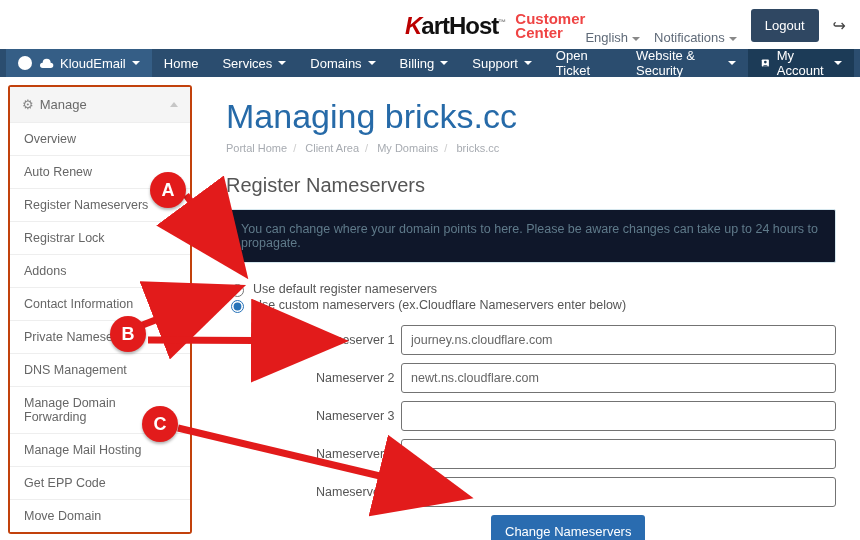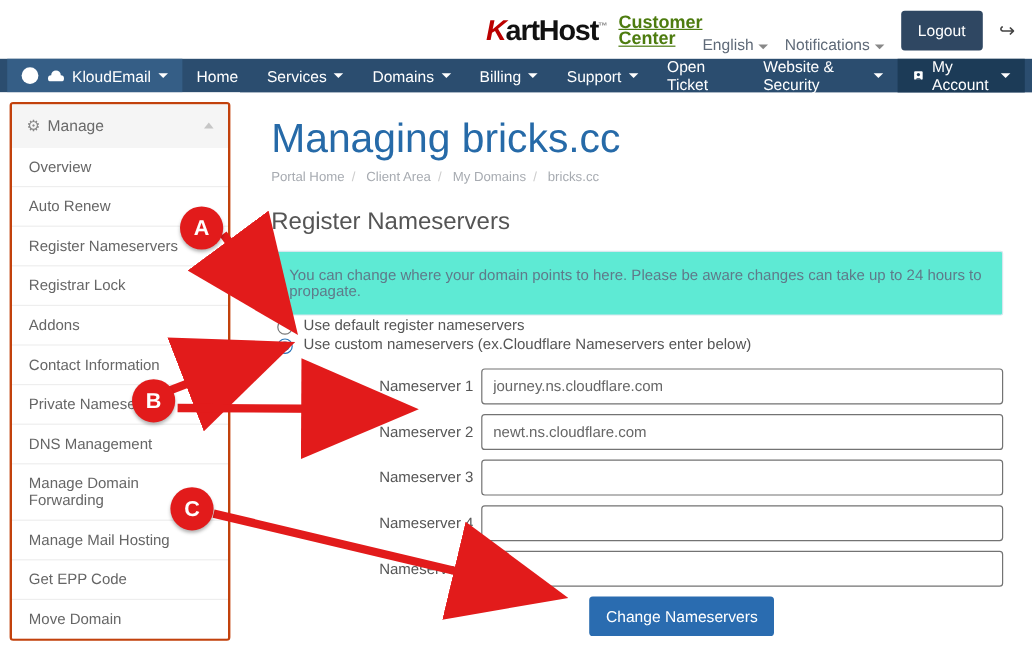--- a/index.html
+++ b/index.html
@@ -1,21 +1,21 @@
 <!DOCTYPE html>
 <html><head>
 <meta charset="utf-8">
 <style>
   body { margin:0; font-family:Arial,Helvetica,sans-serif; font-size:13px; color:#333; background:#fff; width:860px; }
   
   .topbar { display:flex; align-items:center; justify-content:flex-end; padding:6px 14px 4px 14px; }
   .brand { display:flex; align-items:center; gap:6px; }
   .brand .logo { font-size:24px; font-weight:700; color:#111; letter-spacing:-1px; }
   .brand .logo .k { color:#b00; font-style:italic; }
-  .brand .tagline { font-size:15px; font-weight:700; color:#4d7c0f; line-height:14px; margin-left:4px;text-decoration:underline; }
+  .brand .tagline { font-size:15px; font-weight:700; color:#ef4444; line-height:14px; margin-left:4px; }
   .top-right { display:flex; align-items:center; gap:14px; color:#5f6a78; font-size:13px; }
   .top-link { cursor:pointer;margin-top:24px; }
   .caret { display:inline-block; width:0;height:0;border-left:4px solid transparent;border-right:4px solid transparent;border-top:4px solid #888; margin-left:4px; vertical-align:middle;}
   .btn-logout { background:#2f4762; color:#fff; padding:9px 14px; border-radius:3px; cursor:pointer; font-size:13px; }
   
   .navbar { background:#2b4d6f; display:flex; align-items:center; height:28px; padding:0 6px; color:#fff; font-size:13px; }
   .nav-item { padding:0 12px; cursor:pointer; display:flex; align-items:center; height:100%; }
   .nav-item.primary { background:#355e86; }
   .nav-item .caret-w { display:inline-block; width:0;height:0;border-left:4px solid transparent;border-right:4px solid transparent;border-top:4px solid #fff; margin-left:6px;}
   .nav-item.primary::before { content:""; display:inline-block; width:14px; height:14px; margin-right:6px; background:#fff; border-radius:50%; mask:none; }
@@ -29,21 +29,21 @@
   .panel { border:2px solid #c2410c; border-radius:3px; margin-bottom:10px; }
   .panel-head { background:#f5f5f5; padding:10px 12px; color:#6a6a6a; display:flex; align-items:center; justify-content:space-between; cursor:pointer;}
   .panel-head .hicon { margin-right:6px; color:#888; }
   .chev-up { width:0;height:0;border-left:4px solid transparent;border-right:4px solid transparent;border-bottom:5px solid #c6c6c6; }
   .panel-item { padding:9px 14px; color:#666; border-top:1px solid #eee; cursor:pointer; background:#fff; font-size:12.5px;}
   .main { flex:1; padding:16px 24px 30px 26px; }
   .title { color:#266aa8; font-size:34px; font-weight:400; margin:4px 0 6px 0; }
   .breadcrumb { color:#a7abb1; font-size:11px; margin-bottom:20px; }
   .breadcrumb .sep { margin:0 6px; color:#ccc; }
   .subhead { font-size:20px; color:#555; font-weight:400; margin-bottom:12px; }
-  .alert { background:#5eead4; color:#5f7a8a; border:1px solid #d6e7ee; padding:12px 14px; font-size:12.5px; border-radius:2px; }
+  .alert { background:#0f172a; color:#5f7a8a; border:1px solid #d6e7ee; padding:12px 14px; font-size:12.5px; border-radius:2px; margin-bottom:18px;}
   .radio-row { font-size:12.5px; color:#555; margin:0 0; display:flex; align-items:center; gap:6px; }
   .radio-row input { accent-color:#2672b8; }
   .ns-form { margin-top:12px; }
   .form-row { display:flex; align-items:center; margin-bottom:8px; }
   .form-label { width:175px; text-align:left; font-size:12.5px; color:#555; padding-left:90px; box-sizing:border-box;}
   .form-row input[type=text] { flex:1; border:1px solid #737373; border-radius:3px; padding:7px 9px; font-size:12.5px; color:#666; }
   .submit-wrap { margin-left:265px; margin-top:6px; }
   .btn-primary { background:#2a6cb0; color:#fff; border:none; border-radius:3px; padding:9px 14px; font-size:13px; cursor:pointer; }
   
   .anno-layer { position:absolute; left:0; top:0; width:860px; pointer-events:none; }

